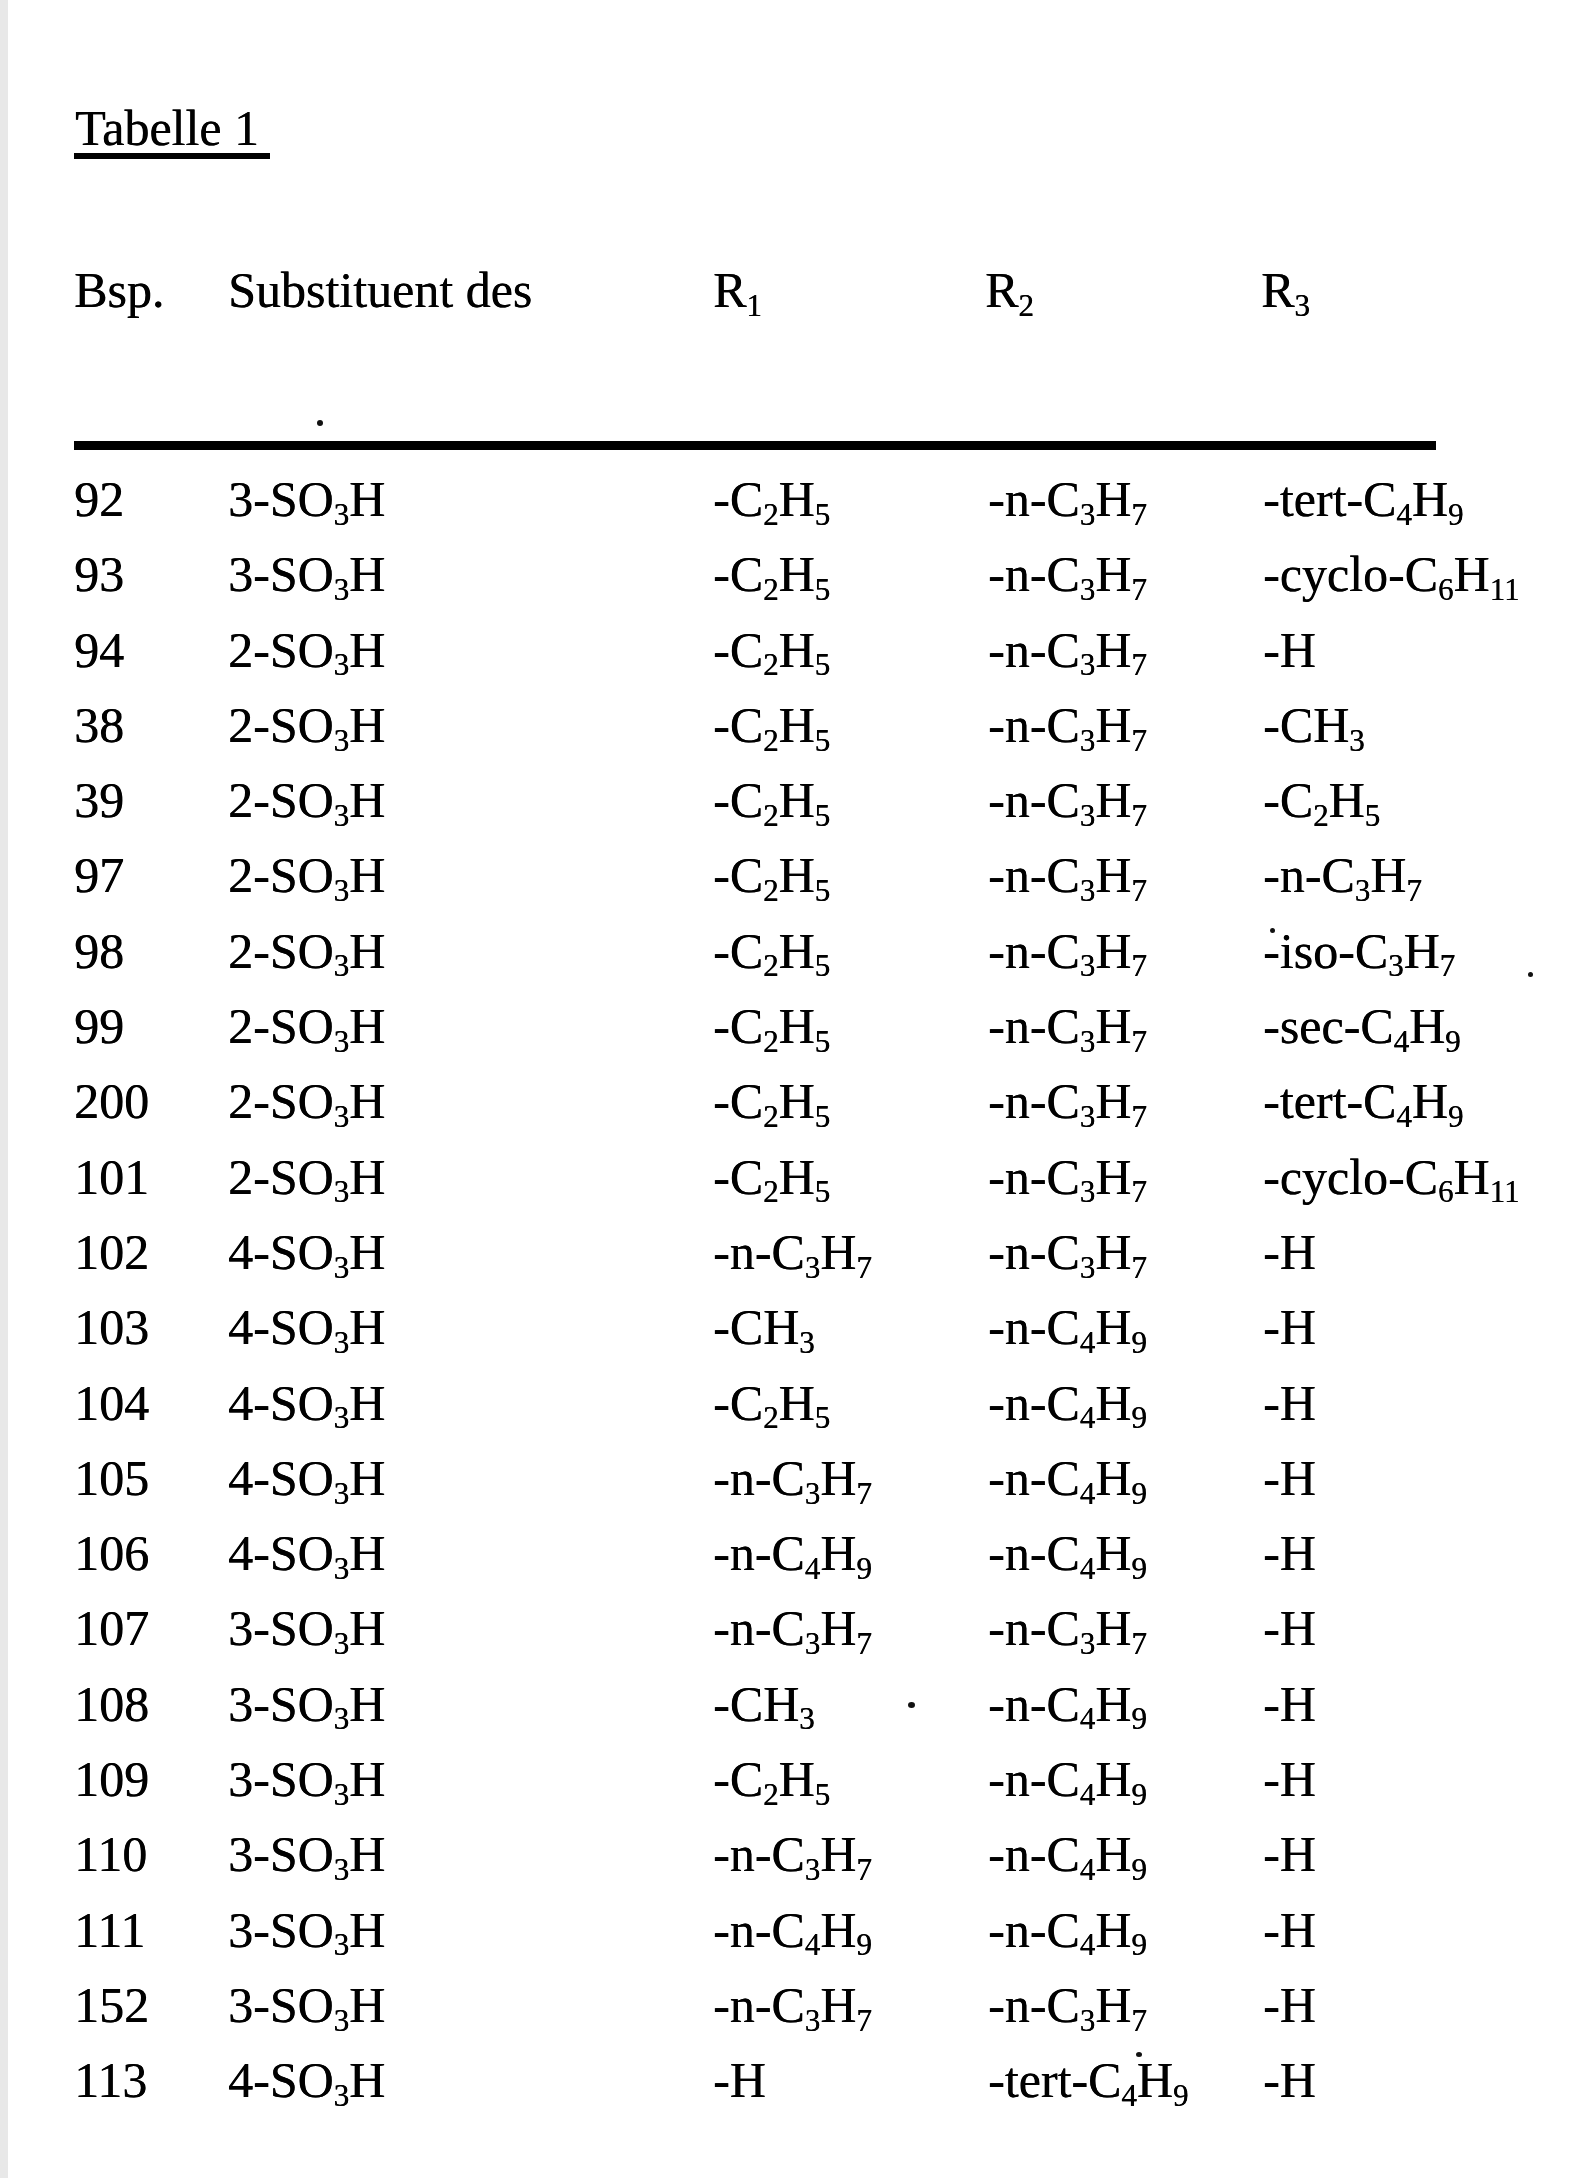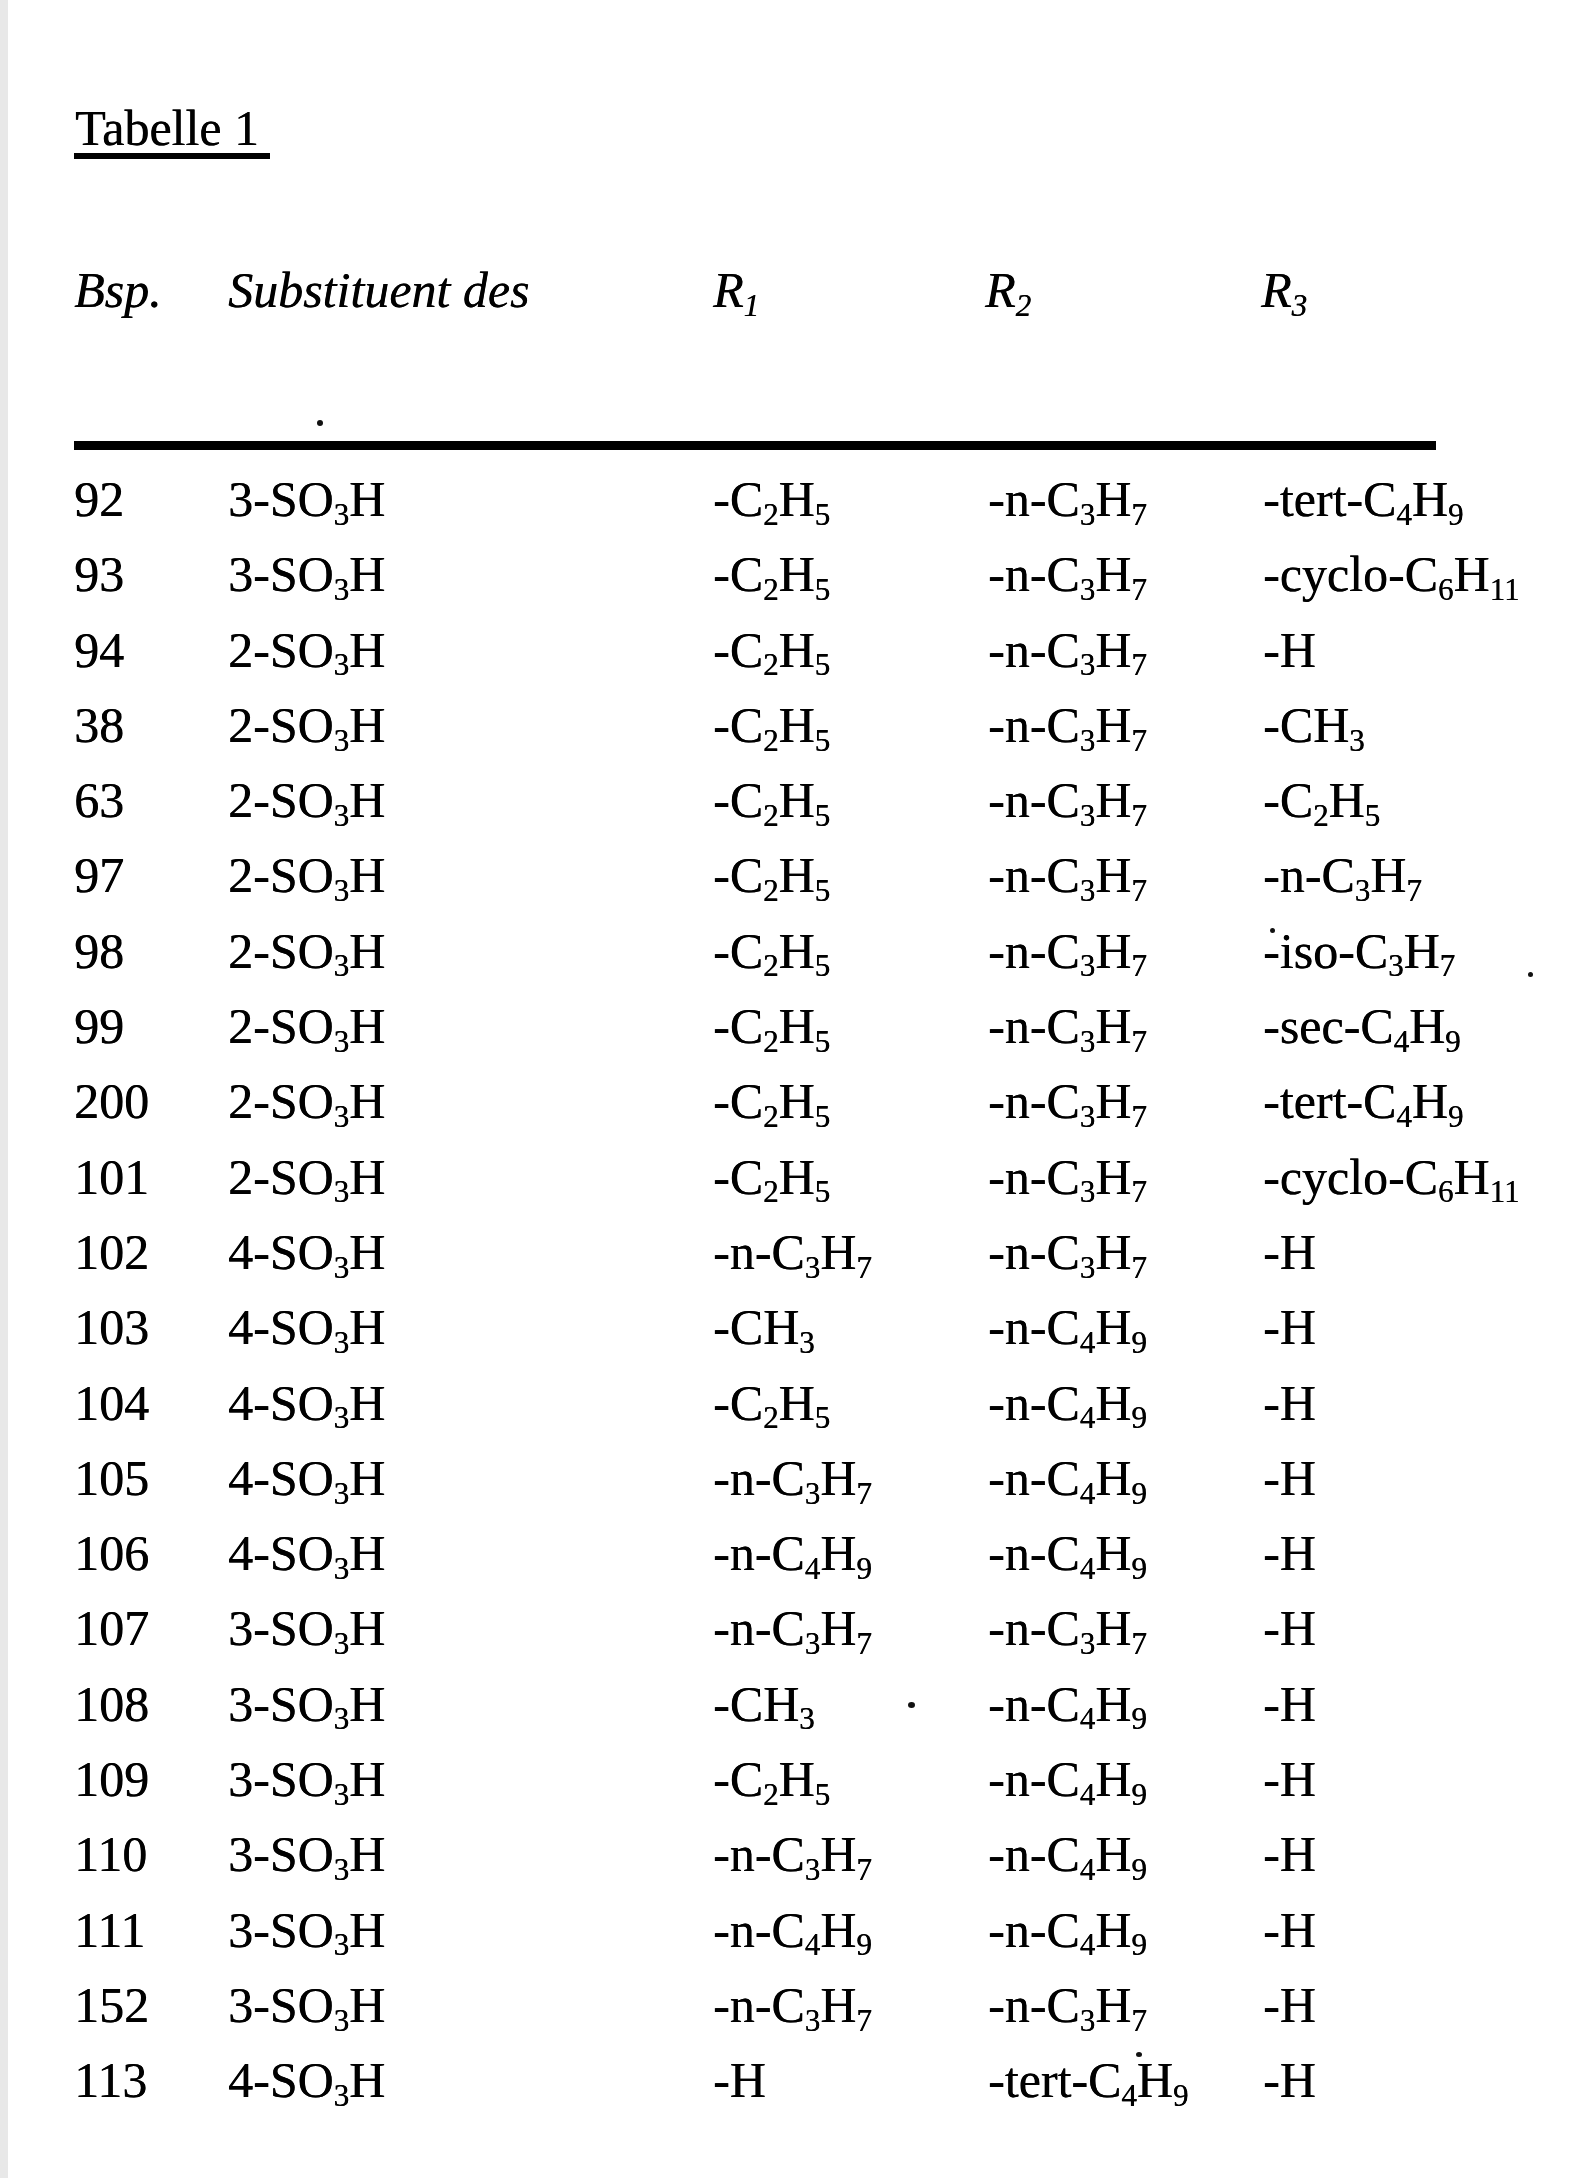--- a/index.html
+++ b/index.html
@@ -33,21 +33,20 @@
     width: 196px;
     height: 6px;
     background: #000;
   }
   .hdr {
     position: absolute;
     top: 253px;
     font-size: 50px;
     line-height: 75px;
     white-space: nowrap;
-    font-style: italic;
   }
   .hdr.two-line { line-height: 75px; }
   .header-rule {
     position: absolute;
     left: 66px;
     top: 441px;
     width: 1362px;
     height: 9px;
     background: #000;
   }
@@ -127,21 +126,21 @@
 
   <div class="row">
     <div class="cell">38</div>
     <div class="cell">2-SO<sub>3</sub>H</div>
     <div class="cell">-C<sub>2</sub>H<sub>5</sub></div>
     <div class="cell">-n-C<sub>3</sub>H<sub>7</sub></div>
     <div class="cell">-CH<sub>3</sub></div>
   </div>
 
   <div class="row">
-    <div class="cell">63</div>
+    <div class="cell">39</div>
     <div class="cell">2-SO<sub>3</sub>H</div>
     <div class="cell">-C<sub>2</sub>H<sub>5</sub></div>
     <div class="cell">-n-C<sub>3</sub>H<sub>7</sub></div>
     <div class="cell">-C<sub>2</sub>H<sub>5</sub></div>
   </div>
 
   <div class="row">
     <div class="cell">97</div>
     <div class="cell">2-SO<sub>3</sub>H</div>
     <div class="cell">-C<sub>2</sub>H<sub>5</sub></div>

